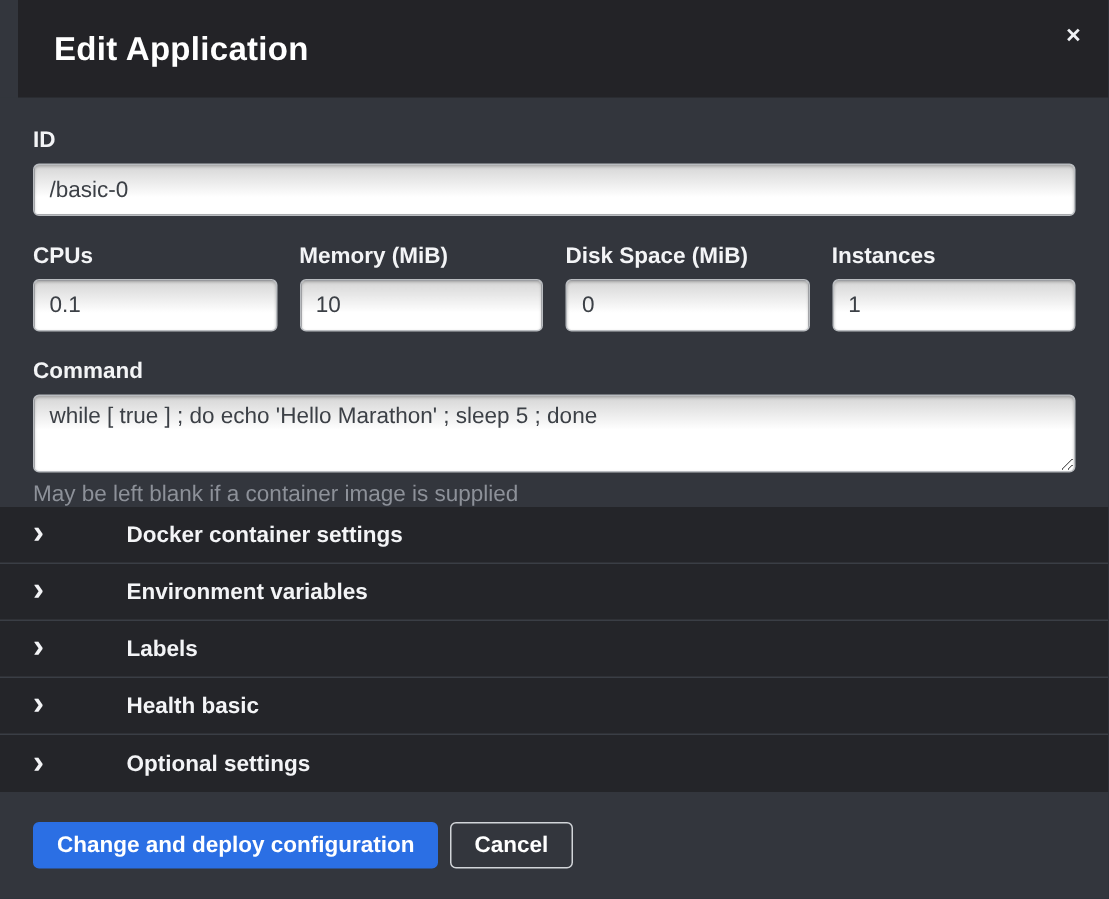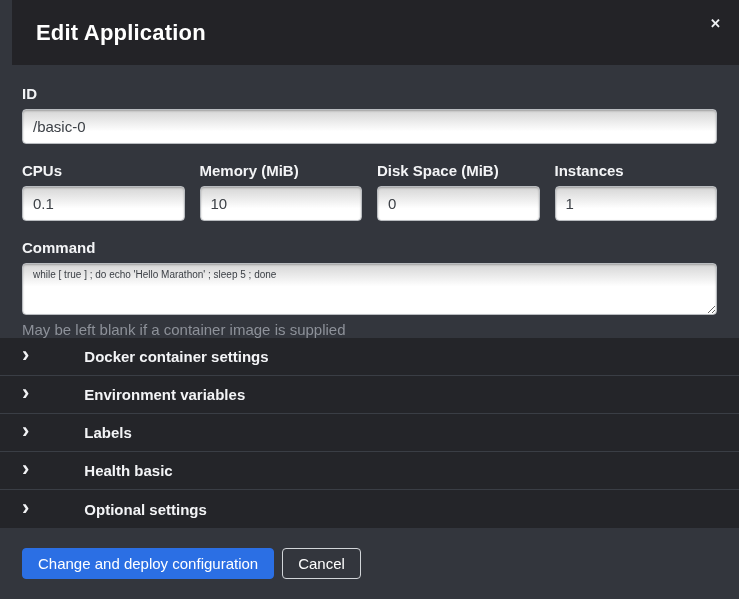--- a/index.html
+++ b/index.html
@@ -77,21 +77,21 @@
   .command-textarea {
     display: block;
     width: 100%;
     height: 52px;
     border: 1px solid #b9bcc0;
     border-radius: 4px;
     background: linear-gradient(to bottom, #d5d5d5 0%, #ffffff 45%);
     box-shadow: inset 0 1px 2px rgba(0,0,0,0.25);
     padding: 5px 10px;
     font-family: "Liberation Sans", sans-serif;
-    font-size: 10px;
+    font-size: 15px;
     color: #3c4046;
     resize: both;
     overflow: auto;
   }
   .help-text {
     margin-top: 6px;
     color: #8d9199;
     font-size: 15px;
   }
 
@@ -131,21 +131,21 @@
     display: flex;
     align-items: center;
     padding: 0 22px;
     gap: 8px;
   }
   .btn {
     height: 31px;
     border-radius: 4px;
     font-family: "Liberation Sans", sans-serif;
     font-size: 15px;
-    font-weight: normal;
+    font-weight: bold;
     cursor: pointer;
     display: inline-flex;
     align-items: center;
     justify-content: center;
   }
   .btn-primary {
     background: #2b6fe4;
     border: 1px solid #2b6fe4;
     color: #ffffff;
     padding: 0 15px;

